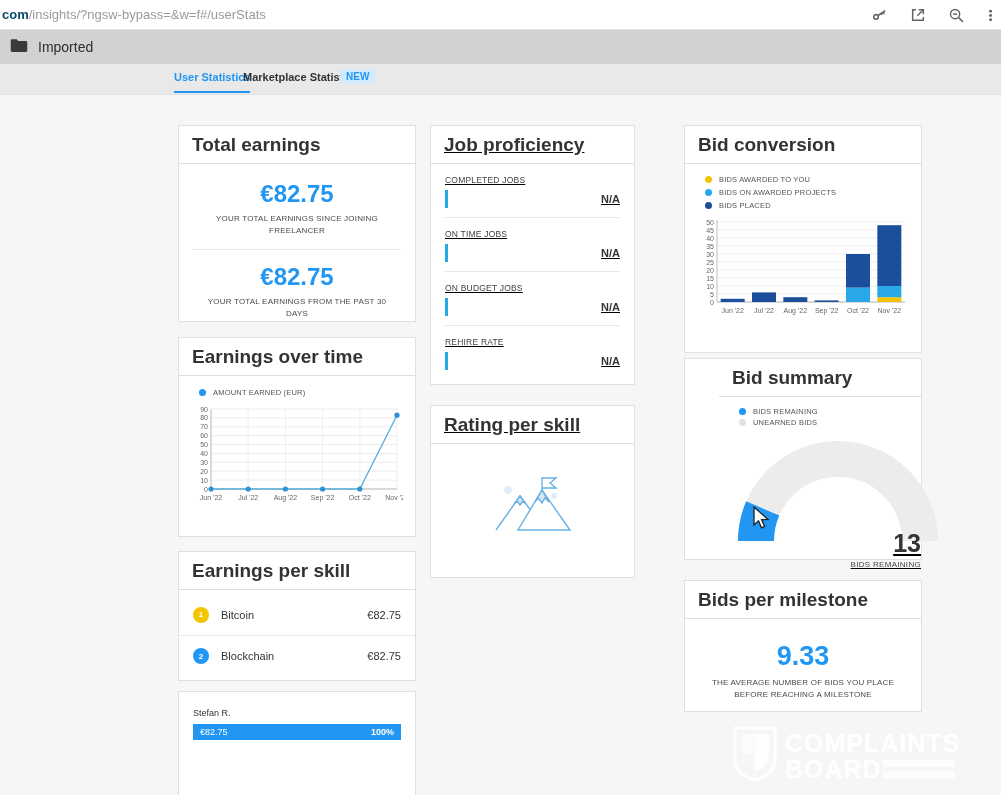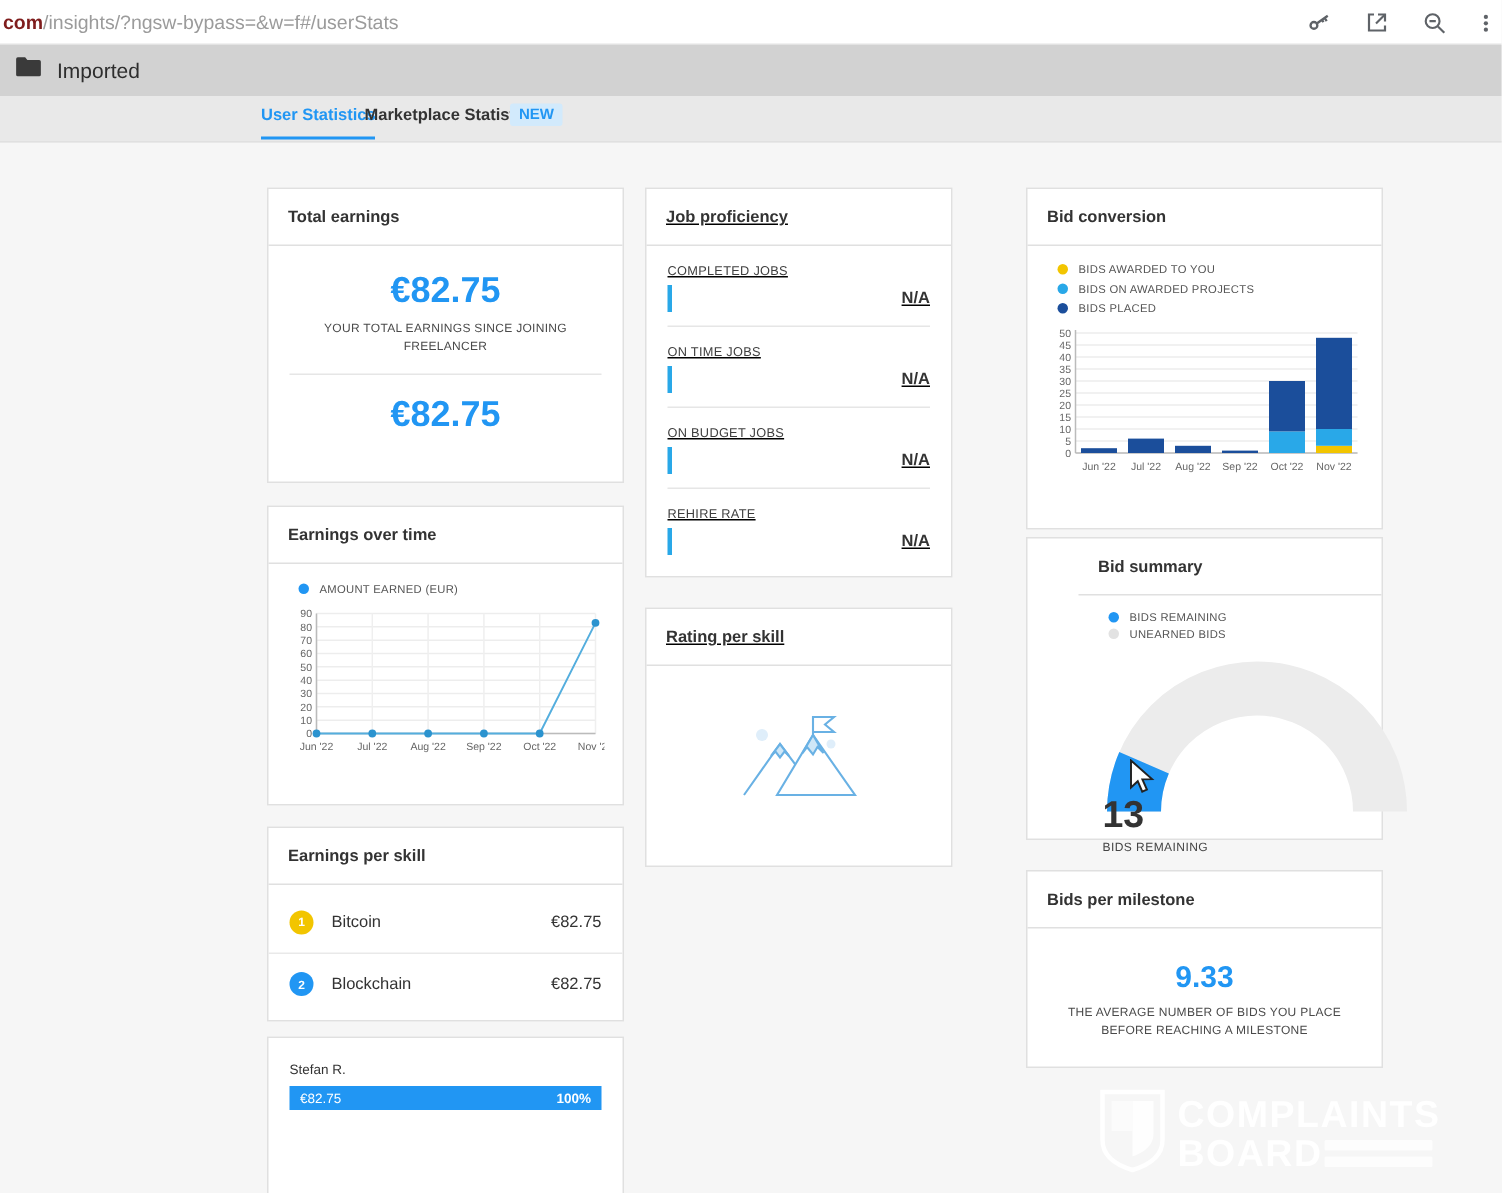--- a/index.html
+++ b/index.html
@@ -3,37 +3,37 @@
 <meta charset="utf-8">
 <style>
   * { margin:0; padding:0; box-sizing:border-box; }
   html,body { width:1001px; height:795px; overflow:hidden;
     font-family:"Liberation Sans", sans-serif; background:#f6f6f6; }
 
   
   .urlbar { position:absolute; left:0; top:0; width:1001px; height:30px;
     background:#ffffff; border-bottom:1px solid #e3e3e3; display:flex; align-items:center; }
   .url-text { font-size:13px; color:#9b9b9b; padding-left:2px; white-space:nowrap; }
-  .url-text b { color:#7f1d1d; font-weight:bold; }
+  .url-text b { color:#0c4a6e; font-weight:bold; }
   .urlbar-icons { position:absolute; right:18px; top:0; height:30px; display:flex; align-items:center; gap:22px; }
   .urlbar-icons svg { display:block; }
   .titlebar { position:absolute; left:0; top:30px; width:1001px; height:34px;
     background:#d2d2d2; display:flex; align-items:center; padding-left:10px; }
   .titlebar .title { font-size:14px; color:#2e2e2e; margin-left:10px; }
   .tabstrip { position:absolute; left:0; top:64px; width:1001px; height:31px;
     background:#e9e9e9; border-bottom:1px solid #e0e0e0; }
   .tab { position:absolute; top:7px; font-size:11px; font-weight:bold; cursor:pointer; }
   .tab-user { left:174px; color:#2196f3; padding-bottom:8px; border-bottom:2px solid #2196f3; }
   .tab-market { left:243px; color:#333; }
   .new-badge { position:absolute; left:340px; top:5px; background:#d2eafc; color:#2196f3;
     font-size:10px; font-weight:bold; padding:2px 6px; border-radius:2px; }
 
   
   .card { position:absolute; background:#ffffff; border:1px solid #e0e0e0; }
-  .card-header { height:38px; line-height:38px; padding-left:13px; font-size:11px;
+  .card-header { height:38px; line-height:38px; padding-left:13px; font-size:19px;
     font-weight:bold; color:#333; border-bottom:1px solid #e0e0e0; }
   .c1 { left:178px; width:238px; } .c2 { left:430px; width:205px;text-decoration:underline; } .c3 { left:684px; width:238px; }
 
   .big-blue { color:#2196f3; font-size:24px; font-weight:bold; text-align:center; }
   .tiny-label { font-size:8px; color:#4a4a4a; text-align:center; text-transform:uppercase;
     letter-spacing:.2px; line-height:1.45; margin:5px auto 0; width:85%; }
   .hdivider { border-top:1px solid #e6e6e6; margin:13px 14px; }
 
   
   .metric { padding:11px 14px 0 14px; }
@@ -65,21 +65,21 @@
   .client-bar .pct { font-weight:bold; }
 
   
   .empty-illustration { display:flex; justify-content:center; margin-top:28px; }
   .empty-text { font-size:9.5px; color:#555; text-align:center; line-height:1.5;
     margin:20px auto 0; width:85%; }
 
   
   .gauge-wrap { position:relative; height:150px; }
   .gauge-wrap svg { position:absolute; left:14px; top:2px; }
-  .gauge-center { position:absolute; left:16px; right:0; top:96px; text-align:left; }
+  .gauge-center { position:absolute; left:0; right:0; top:96px; text-align:right;text-decoration:underline; }
   .gauge-value { font-size:25px; font-weight:bold; color:#333; }
   .gauge-label { font-size:8px; color:#444; letter-spacing:.3px; margin-top:2px; }
 
   
   .chart-box { padding:4px 8px 0 12px; }
   .chart-box svg text { font-family:"Liberation Sans", sans-serif; }
 
   
   .watermark { position:absolute; left:733px; top:726px; width:240px; color:rgba(255,255,255,0.95); }
   .wm-text { position:absolute; left:52px; top:4px; font-weight:bold; letter-spacing:1px; }
@@ -142,20 +142,21 @@
   <span class="new-badge">NEW</span>
 </div>
 
 <div class="card c1" style="top:125px; height:197px;">
   <div class="card-header">Total earnings</div>
   <div style="padding-top:16px;">
     <div class="big-blue">€82.75</div>
     <div class="tiny-label">YOUR TOTAL EARNINGS SINCE JOINING FREELANCER</div>
     <div class="hdivider"></div>
     <div class="big-blue">€82.75</div>
+    <div class="tiny-label">YOUR TOTAL EARNINGS FROM THE PAST 30 DAYS</div>
   </div>
 </div>
 
 <div class="card c1" style="top:337px; height:200px;">
   <div class="card-header">Earnings over time</div>
   <div class="legend" style="padding-top:12px;">
     <div class="legend-row">
       <span class="legend-dot" style="background:#2196f3;"></span>
       <span class="legend-text">AMOUNT EARNED (EUR)</span>
     </div>
@@ -358,21 +359,21 @@
     <div class="gauge-center">
       <div class="gauge-value">13</div>
       <div class="gauge-label">BIDS REMAINING</div>
     </div>
   </div>
 </div>
 
 <div class="card c3" style="top:580px; height:132px;">
   <div class="card-header">Bids per milestone</div>
   <div style="padding-top:22px;">
-    <div class="big-blue" style="font-size:20px;">9.33</div>
+    <div class="big-blue" style="font-size:27px;">9.33</div>
     <div class="tiny-label">THE AVERAGE NUMBER OF BIDS YOU PLACE BEFORE REACHING A MILESTONE</div>
   </div>
 </div>
 
 <div class="watermark">
   <svg width="44" height="56" viewBox="0 0 44 56">
     <path d="M2 2 H42 V34 Q42 48 22 54 Q2 48 2 34 Z" fill="none" stroke="rgba(255,255,255,0.95)" stroke-width="3"></path>
     <path d="M22 8 H36 V30 Q36 40 22 45 Z" fill="rgba(255,255,255,0.85)"></path>
     <path d="M8 8 H22 V28 H8 Z" fill="rgba(255,255,255,0.55)"></path>
   </svg>

